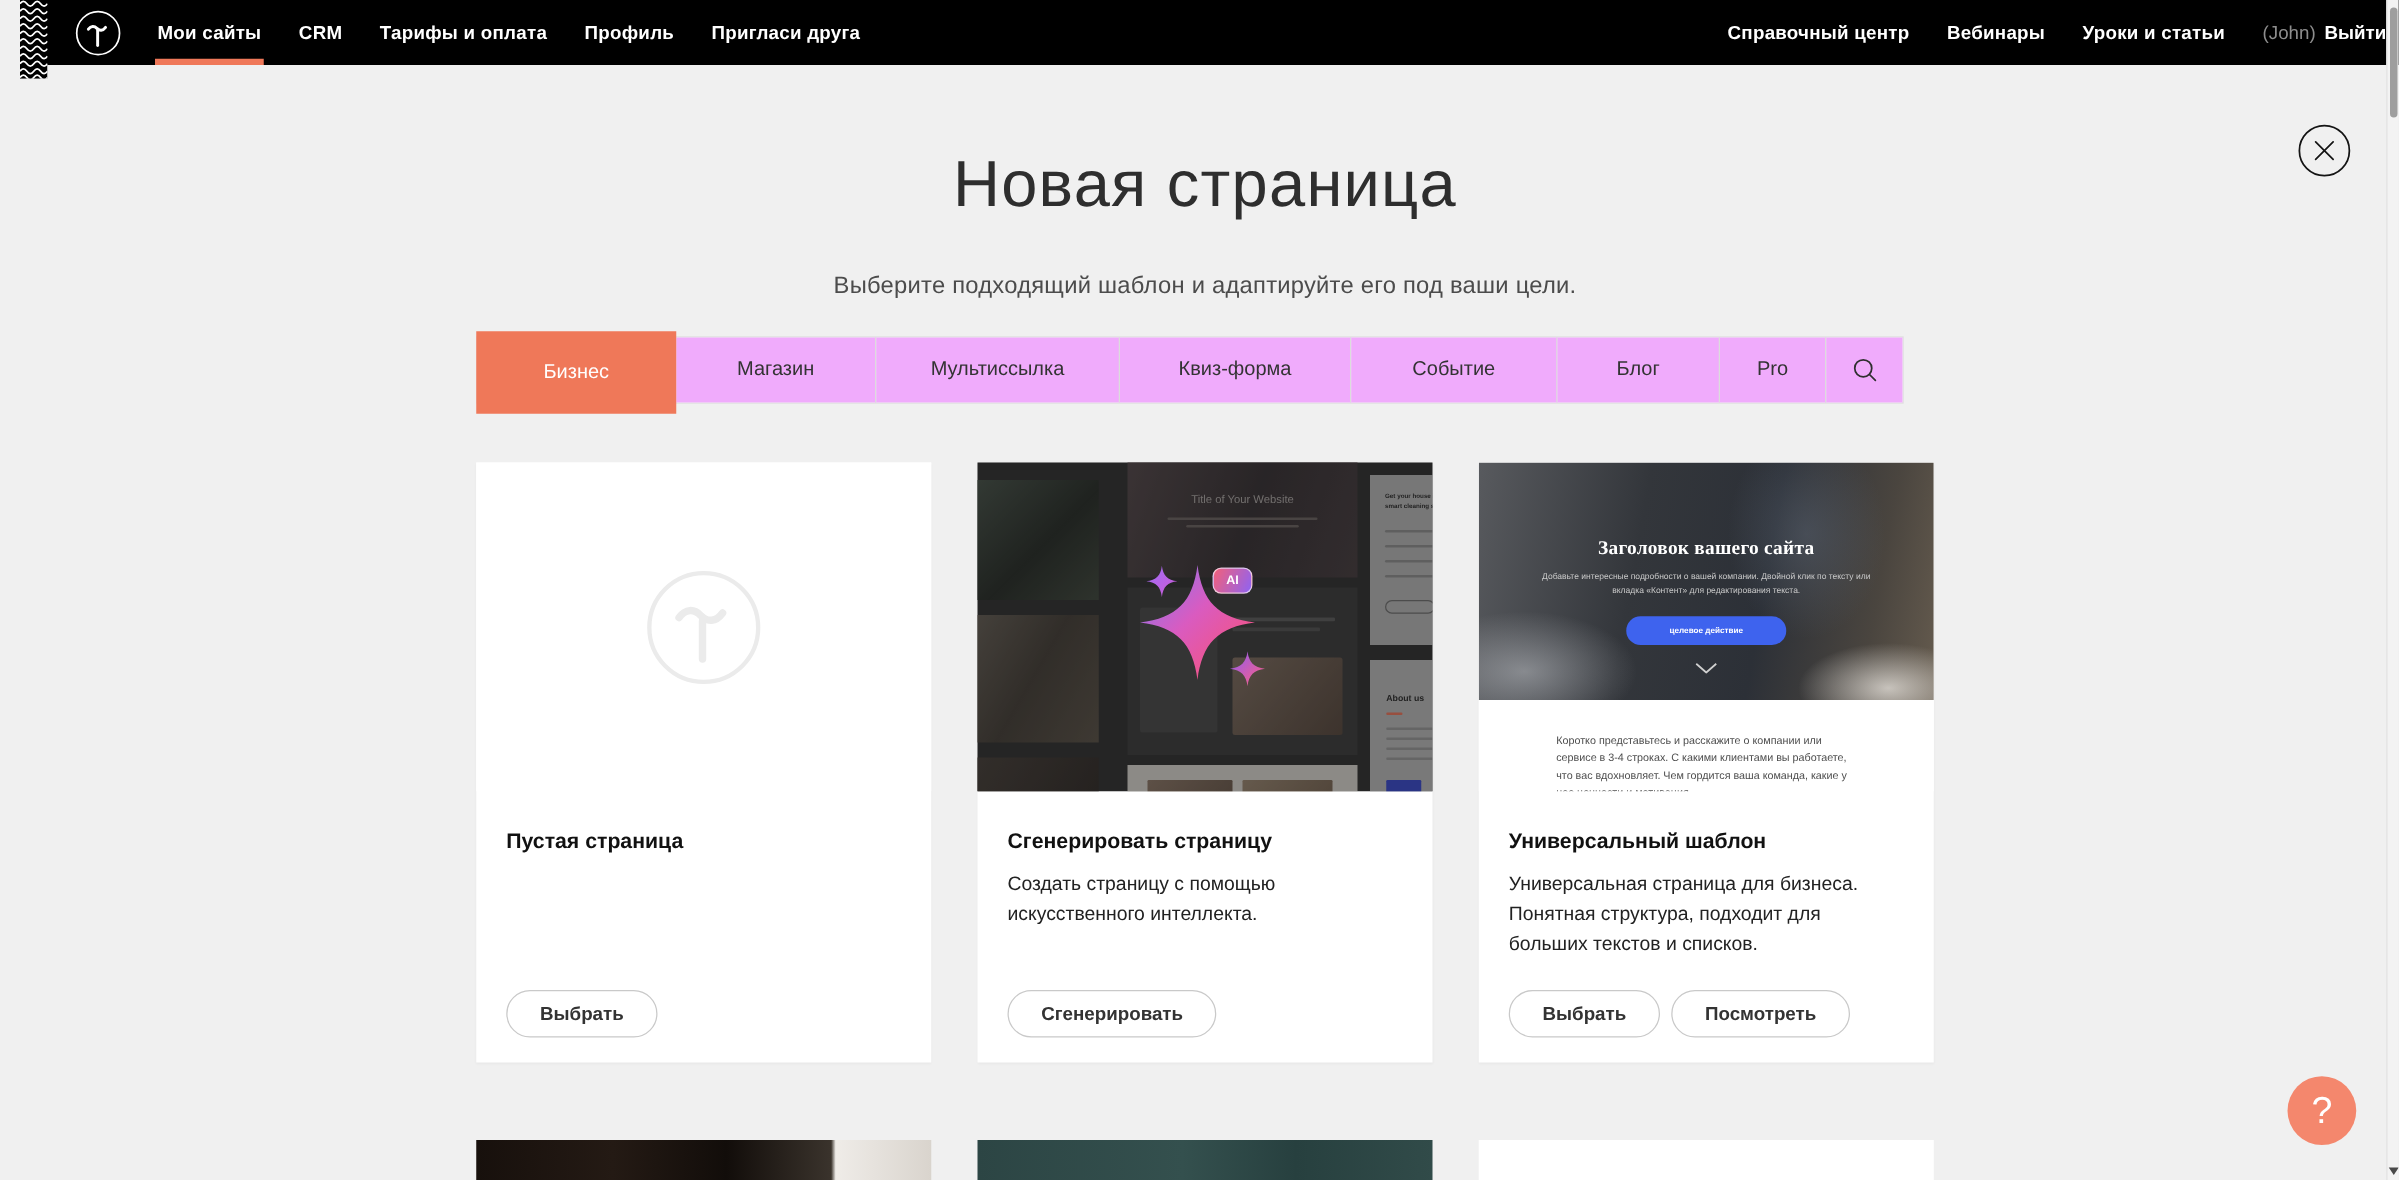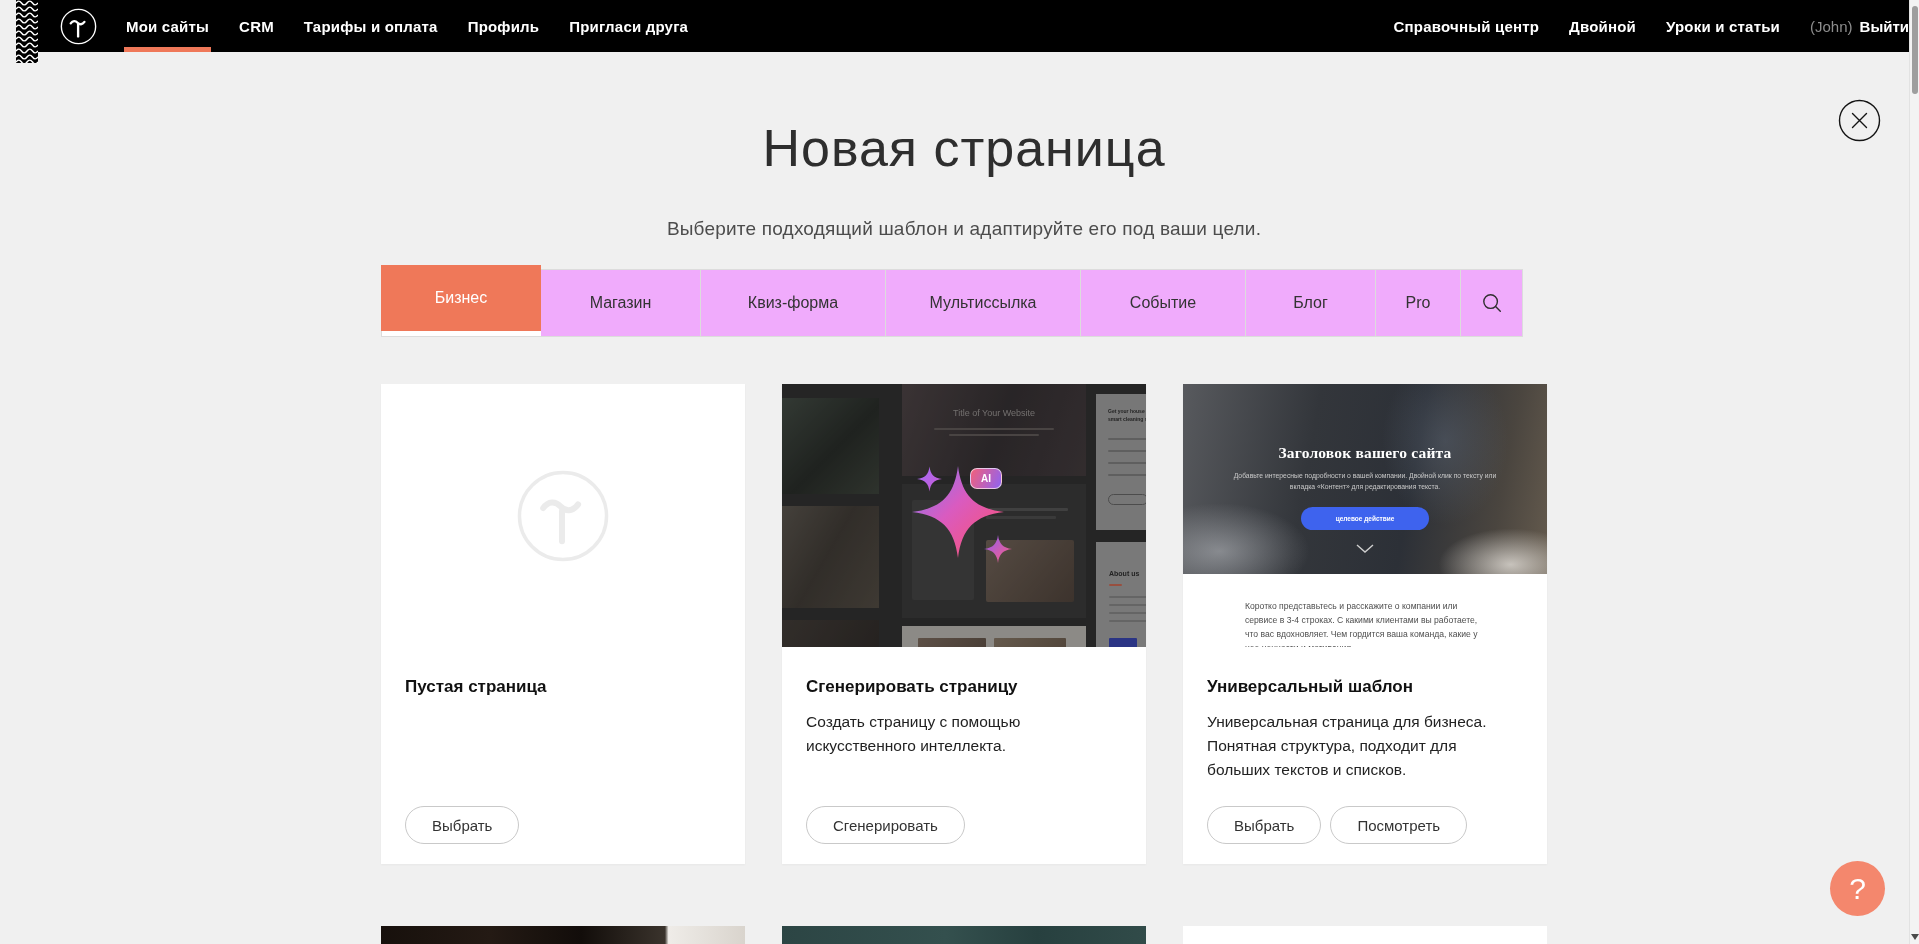--- a/index.html
+++ b/index.html
@@ -22,36 +22,36 @@
 
   
   .close-btn { position:absolute; top:99px; left:1838px; width:43px; height:43px; cursor:pointer; z-index:15; }
 
   
   .content { position:absolute; top:0; left:381px; width:1166px; }
   .page-title { margin-top:118px; text-align:center; font-size:52px; font-weight:400; color:#2e2e2e; letter-spacing:1px; }
   .page-subtitle { margin-top:40px; text-align:center; font-size:19px; font-weight:300; color:#4c4c4c; letter-spacing:.2px; }
 
   
-  .tabs { margin-top:29px; display:flex; width:1142px; height:68px; border:1px solid #dcdcdc; background:#fff; }
+  .tabs { margin-top:29px; display:flex; width:1142px; height:54px; border:1px solid #dcdcdc; background:#fff; }
   .tab { display:flex; align-items:center; justify-content:center; border-right:1px solid #dcdcdc; background:#f0abfc; font-size:16px; font-weight:400; color:#333; cursor:pointer; }
   .tab:last-child { border-right:none; }
   .tab.active { background:#ef7859; color:#fff; border:none; margin:-5px 0 -4px -1px; height:66px; z-index:2; }
   .tab.w-biznes{width:160px}.tab.w-magazin{width:160px}.tab.w-multi{width:195px}.tab.w-kviz{width:185px}
   .tab.w-sobytie{width:165px}.tab.w-blog{width:130px}.tab.w-pro{width:85px}.tab.w-search{width:61px}
 
   
   .cards-row { margin-top:47px; display:flex; gap:37px; }
   .card { width:364px; height:480px; background:#fff; position:relative; box-shadow:0 1px 2px rgba(0,0,0,.04); }
   .card-preview { width:364px; height:263px; position:relative; overflow:hidden; }
   .card-body { padding:30px 24px 0 24px; }
   .card-title { font-size:17px; font-weight:700; color:#111; }
   .card-desc { margin-top:13px; font-size:15.5px; font-weight:300; color:#222; line-height:1.55; max-width:312px; }
   .card-buttons { position:absolute; left:24px; bottom:20px; display:flex; gap:9px; }
-  .pill-btn { display:inline-flex; align-items:center; justify-content:center; height:38px; padding:0 26px; border:1px solid #c9c9c9; border-radius:20px; background:#fff; font-size:15px; color:#333; font-weight:400; cursor:pointer; white-space:nowrap; }
+  .pill-btn { display:inline-flex; align-items:center; justify-content:center; height:38px; padding:0 26px; border:1px solid #c9c9c9; border-radius:20px; background:#fff; font-size:15px; color:#333; font-weight:700; cursor:pointer; white-space:nowrap; }
 
   
   .blank-preview { display:flex; align-items:center; justify-content:center; background:#fff; }
 
   
   .ai-preview { background:#2f2f2f; }
   .cb { position:absolute;margin-left:32px; }
   .collage-overlay { position:absolute; inset:0; background:rgba(22,22,22,.38); z-index:1; }
   .spark { position:absolute; z-index:2; }
   .ai-badge { position:absolute; left:188px; top:84px; width:32px; height:21px; border-radius:7px;
@@ -141,21 +141,21 @@
       <div class="nav-item">
         <span>Пригласи друга</span>
       </div>
     </nav>
 
     <nav class="menu-right">
       <div class="nav-item">
         <span>Справочный центр</span>
       </div>
       <div class="nav-item">
-        <span>Двойной</span>
+        <span>Вебинары</span>
       </div>
       <div class="nav-item">
         <span>Уроки и статьи</span>
       </div>
       <div class="user-block">
         <span class="user-name">(John)</span>
         <span class="logout">Выйти</span>
       </div>
     </nav>
   </div>
@@ -174,25 +174,25 @@
     <h1 class="page-title">Новая страница</h1>
     <div class="page-subtitle">Выберите подходящий шаблон и адаптируйте его под ваши цели.</div>
 
     <div class="tabs">
       <div class="tab active w-biznes">
         <span>Бизнес</span>
       </div>
       <div class="tab w-magazin">
         <span>Магазин</span>
       </div>
+      <div class="tab w-multi">
+        <span>Мультиссылка</span>
+      </div>
       <div class="tab w-kviz">
         <span>Квиз-форма</span>
-      </div>
-      <div class="tab w-multi">
-        <span>Мультиссылка</span>
       </div>
       <div class="tab w-sobytie">
         <span>Событие</span>
       </div>
       <div class="tab w-blog">
         <span>Блог</span>
       </div>
       <div class="tab w-pro">
         <span>Pro</span>
       </div>

